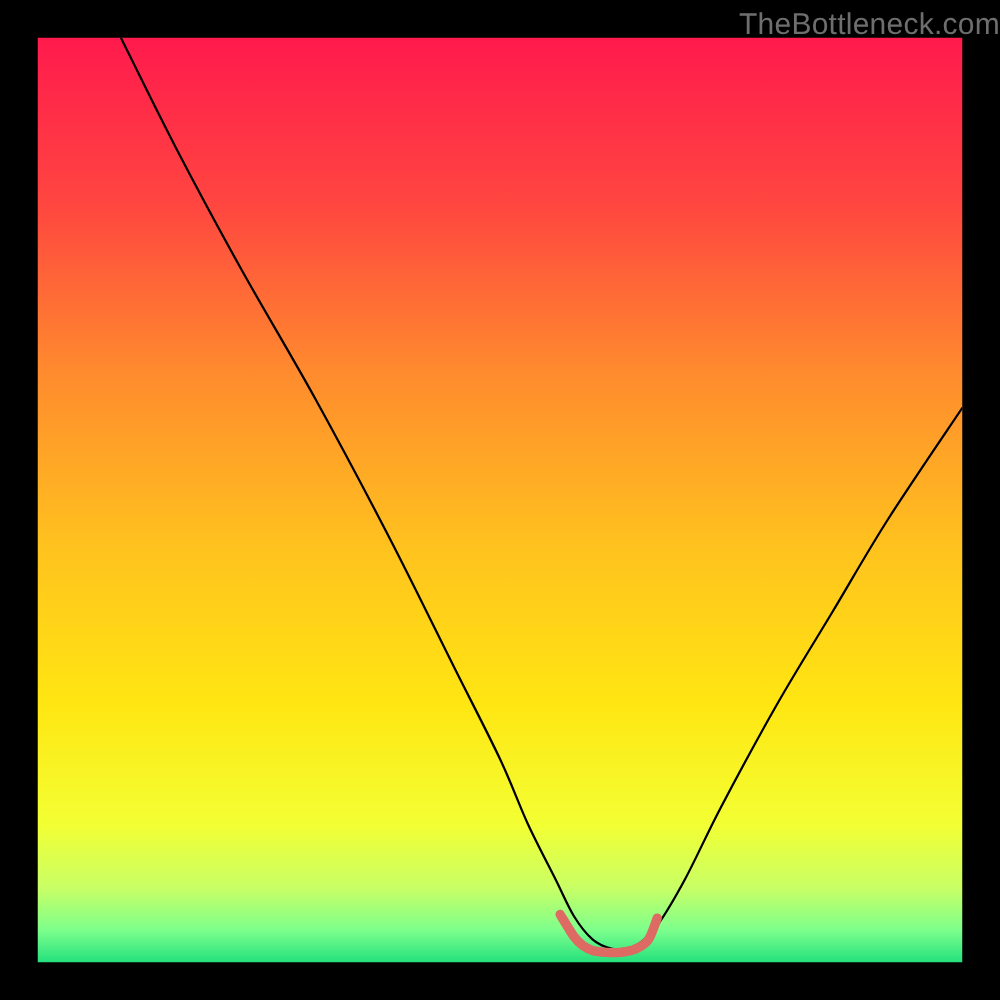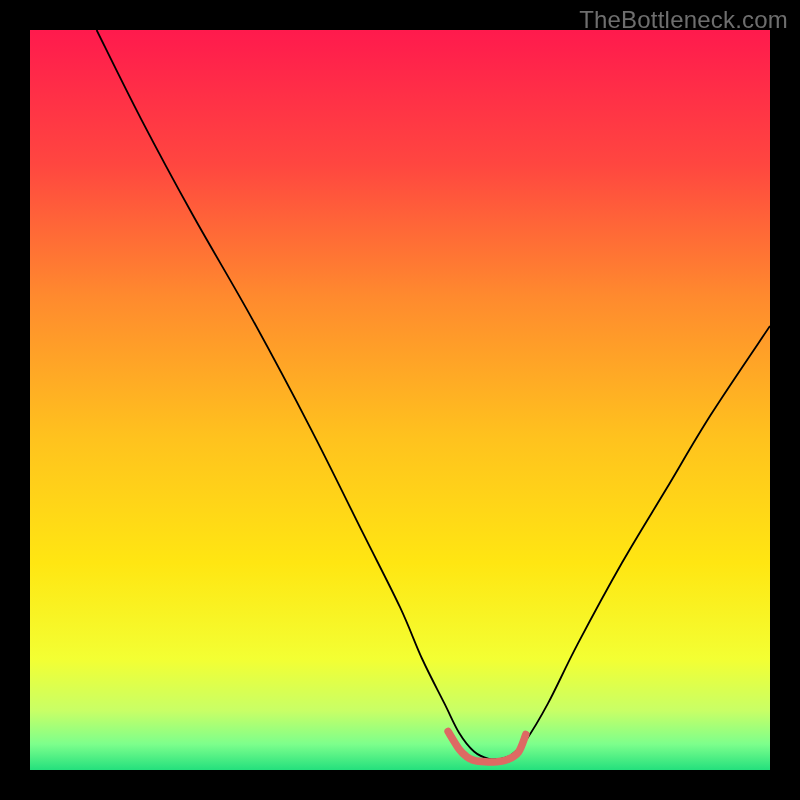--- a/index.html
+++ b/index.html
@@ -18,21 +18,21 @@
   .plot-area {
     position: absolute;
     left: 30px;
     top: 30px;
     width: 740px;
     height: 740px;
   }
   .watermark {
     position: absolute;
     top: 6px;
-    right: 12px;
+    right: 0;
     color: #6e6e6e;
     font-family: Arial, Helvetica, sans-serif;
     font-size: 24px;
     font-weight: 500;
     letter-spacing: 0.2px;
     user-select: none;
   }
   svg {
     display: block;
   }

